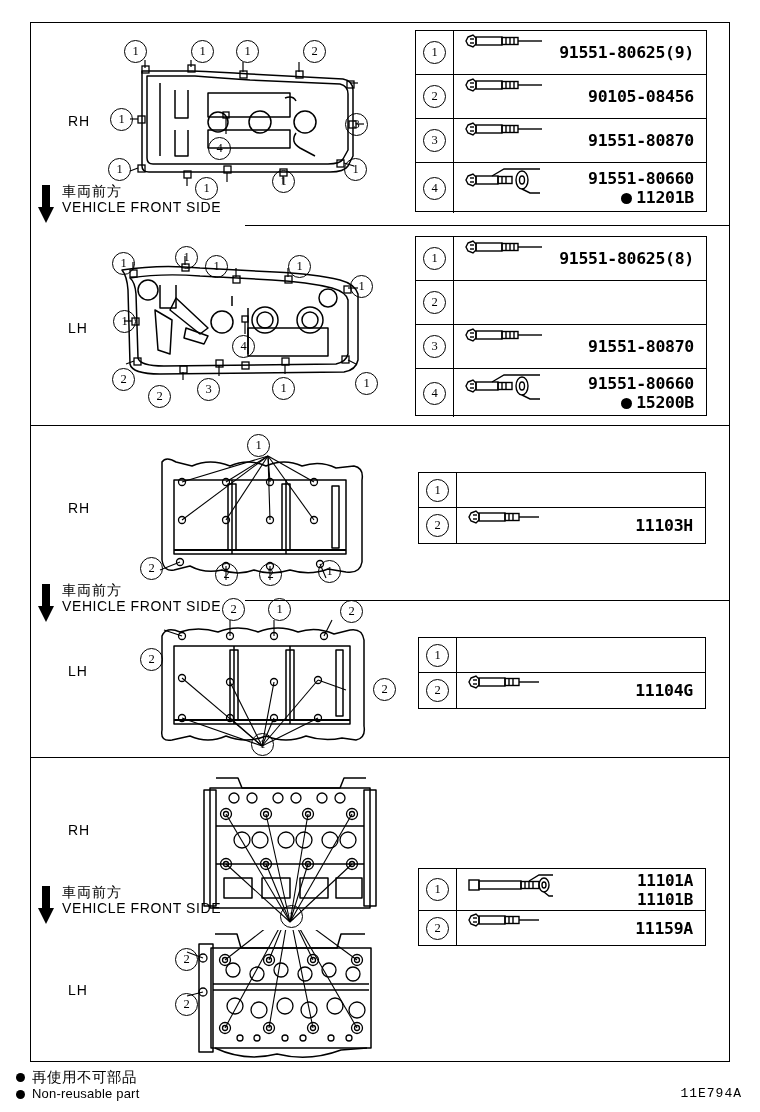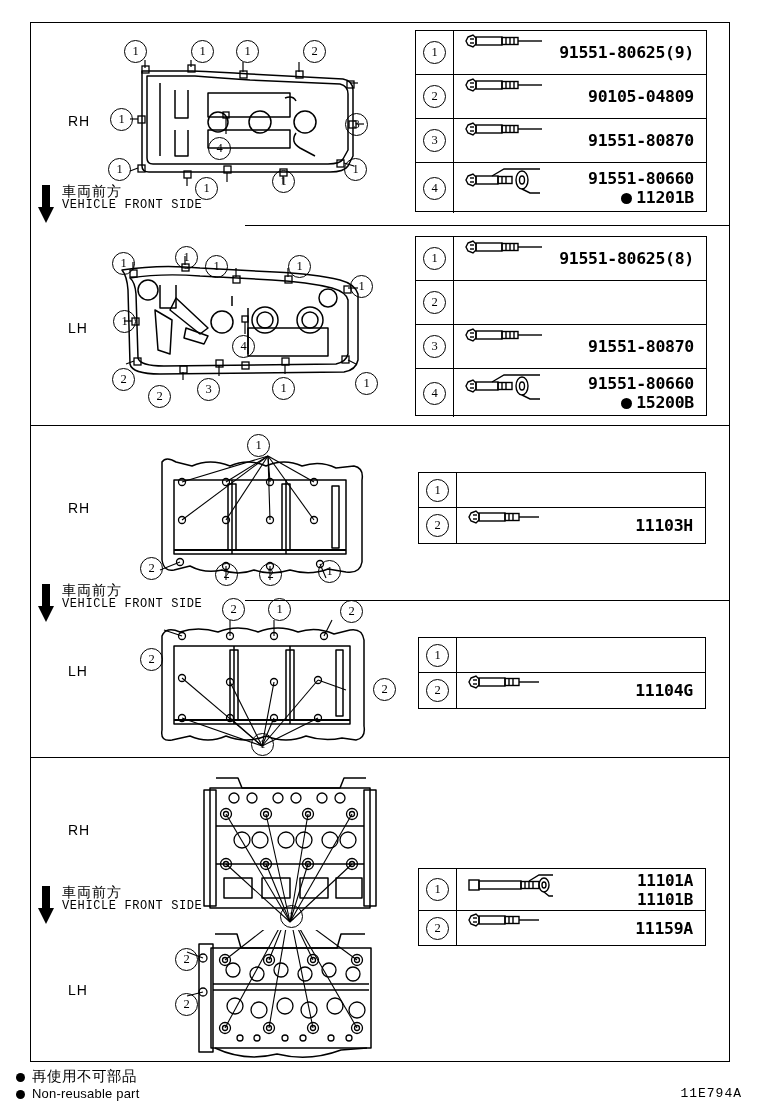--- a/index.html
+++ b/index.html
@@ -30,21 +30,21 @@
     width:16px;height:40px;position:relative;margin-right:8px;margin-top:2px;
   }
   .vfs .arrow .stem{position:absolute;left:4px;top:0;width:8px;height:24px;background:#000;}
   .vfs .arrow .head{
     position:absolute;left:0;top:22px;width:0;height:0;
     border-left:8px solid transparent;border-right:8px solid transparent;
     border-top:16px solid #000;
   }
   .vfs .txt{line-height:1.15;}
   .vfs .jp{font-size:14px;font-family:"DejaVu Sans",sans-serif;letter-spacing:1px;}
-  .vfs .en{font-size:12px;letter-spacing:0.6px;font-family:Liberation Mono, monospace;}
+  .vfs .en{font-size:14px;letter-spacing:0.6px;font-family:Liberation Sans, sans-serif;}
 
   
   .ptable{
     position:absolute;border:1.6px solid #000;box-sizing:border-box;background:#fff;
   }
   .prow{display:flex;align-items:center;box-sizing:border-box;border-bottom:1.5px solid #000;}
   .prow:last-child{border-bottom:none;}
   .pnum{
     width:38px;flex:0 0 38px;align-self:stretch;
     display:flex;align-items:center;justify-content:center;
@@ -69,21 +69,21 @@
   .bolt{flex:0 0 auto;margin-right:2px;}
 
   
   .diagram{position:absolute;}
   .diagram svg{display:block;}
 
   
   .notes{position:absolute;left:16px;top:1068px;line-height:1.25;}
   .note{white-space:nowrap;display:flex;align-items:center;}
   .note .bullet{width:9px;height:9px;background:#000;border-radius:50%;margin-right:7px;flex:0 0 auto;}
-  .note .jptxt{font-size:14.5px;font-family:Liberation Mono, monospace;letter-spacing:0.5px;}
+  .note .jptxt{font-size:14.5px;font-family:Liberation Serif, serif;letter-spacing:0.5px;}
   .note .entxt{font-size:13px;font-family:"Liberation Sans",sans-serif;letter-spacing:0.2px;}
   .figcode{
     position:absolute;right:18px;top:1086px;font-size:13px;letter-spacing:1px;
     font-family:"Liberation Mono",monospace;
   }
 </style>
 </head>
 <body>
 
 <div class="sheet">
@@ -223,21 +223,21 @@
                 <line x1="6" y1="12" x2="10" y2="12"></line>
             <rect x="12" y="6" width="26" height="8"></rect>
                 <rect x="38" y="6.5" width="16" height="7"></rect>
             <line x1="42" y1="6.5" x2="42" y2="13.5"></line>
                 <line x1="46" y1="6.5" x2="46" y2="13.5"></line>
                 <line x1="50" y1="6.5" x2="50" y2="13.5"></line>
             <line x1="54" y1="10" x2="78" y2="10"></line>
               </g>
             </svg></span>
         <span class="pnames">
-            <span class="pname">90105-04809</span>
+            <span class="pname">90105-08456</span>
           </span>
       </div>
     </div>
     <div class="prow" style="height:44px;">
       <div class="pnum">
         <div class="circ">3</div>
         </div>
       <div class="pbody">
         <span class="bolt">
           <svg width="78" height="20" viewBox="0 0 78 20">

